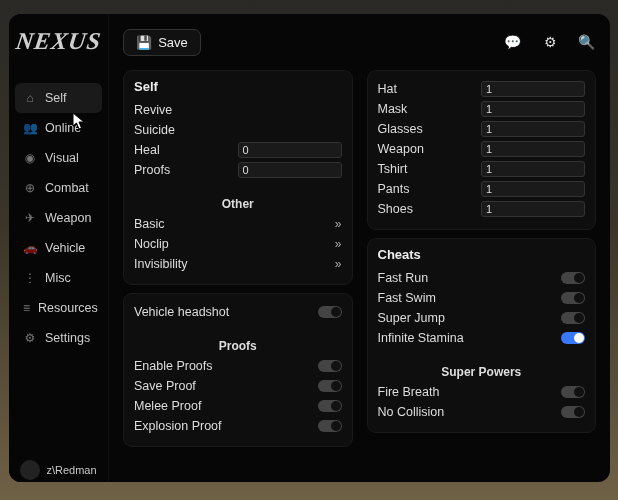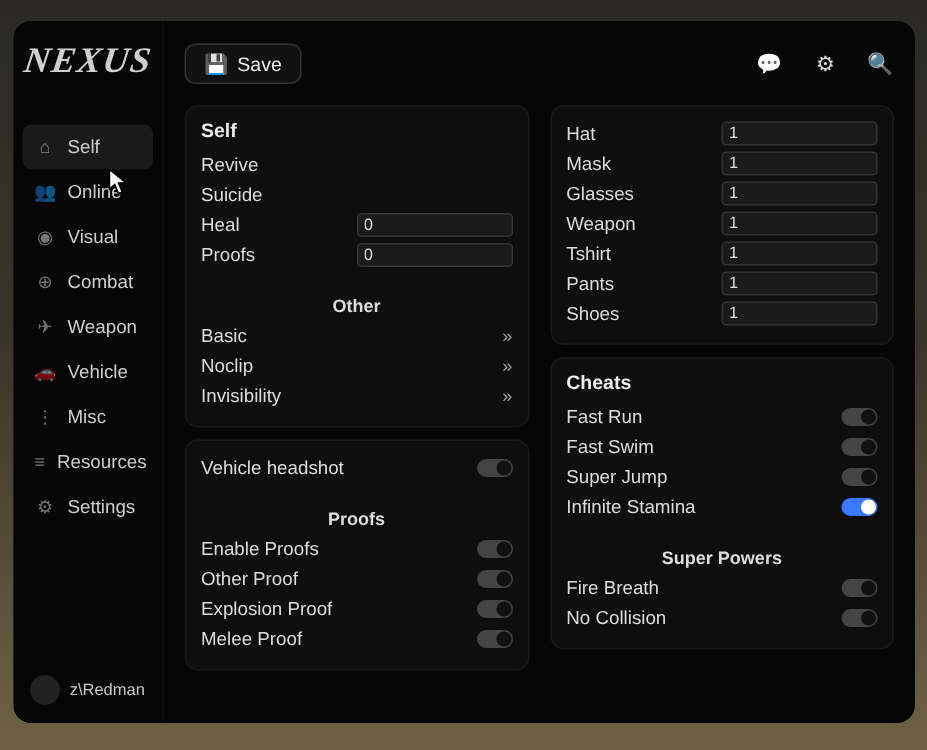--- a/index.html
+++ b/index.html
@@ -23,21 +23,21 @@
   font-style:italic; font-weight:bold; transform:skewX(-8deg);
 }
 .nav { width:100%; }
 .nav-item {
   display:flex; align-items:center; gap:8px; height:30px; padding:0 14px;
   font-size:12.5px; color:#cfcfcf; cursor:pointer;
 }
 .nav-item.active { background:#1a1a1a; border-radius:6px; margin:0 6px; padding:0 8px; }
 .nav-icon { width:14px; display:inline-block; opacity:.55; font-size:12px; text-align:center;}
 .profile {
-  margin-top:auto; padding:10px 8px 12px; display:flex; align-items:center; gap:6px;
+  margin-top:auto; padding:10px 8px 2px; display:flex; align-items:center; gap:6px;
   font-size:11px; color:#c8c8c8;
 }
 .avatar { width:20px; height:20px; border-radius:50%; background:#222;}
 .main { flex:1; display:flex; flex-direction:column; padding:10px 14px 12px 14px; }
 .topbar { display:flex; align-items:center; height:36px; }
 .save-btn {
   display:flex; align-items:center; gap:6px; padding:5px 12px; background:#111;
   border:1px solid #333; border-radius:7px; color:#eee; font-size:13px; cursor:pointer;
 }
 .top-right { margin-left:auto; display:flex; gap:22px; align-items:center; color:#ddd; font-size:14px;}
@@ -173,29 +173,29 @@
           <div class="row">
               <span class="lbl">Vehicle headshot</span>
               <span class="toggle"></span>
             </div>
           <div class="divider">Proofs</div>
           <div class="row">
               <span class="lbl">Enable Proofs</span>
               <span class="toggle"></span>
             </div>
           <div class="row">
-              <span class="lbl">Other Proof</span>
+              <span class="lbl">Save Proof</span>
+              <span class="toggle"></span>
+            </div>
+          <div class="row">
+              <span class="lbl">Melee Proof</span>
               <span class="toggle"></span>
             </div>
           <div class="row">
               <span class="lbl">Explosion Proof</span>
-              <span class="toggle"></span>
-            </div>
-          <div class="row">
-              <span class="lbl">Melee Proof</span>
               <span class="toggle"></span>
             </div>
         </div>
       </div>
 
       <div class="col">
 
         <div class="card">
           <div class="row">
               <span class="lbl">Hat</span>

